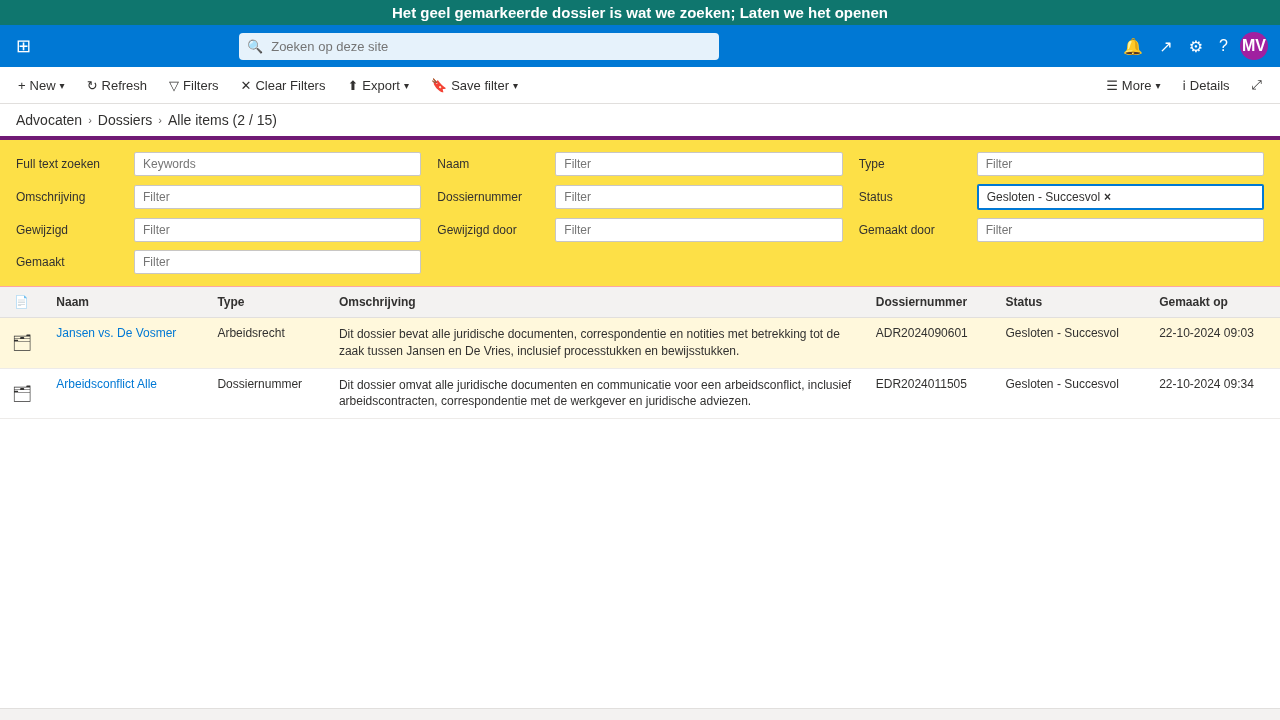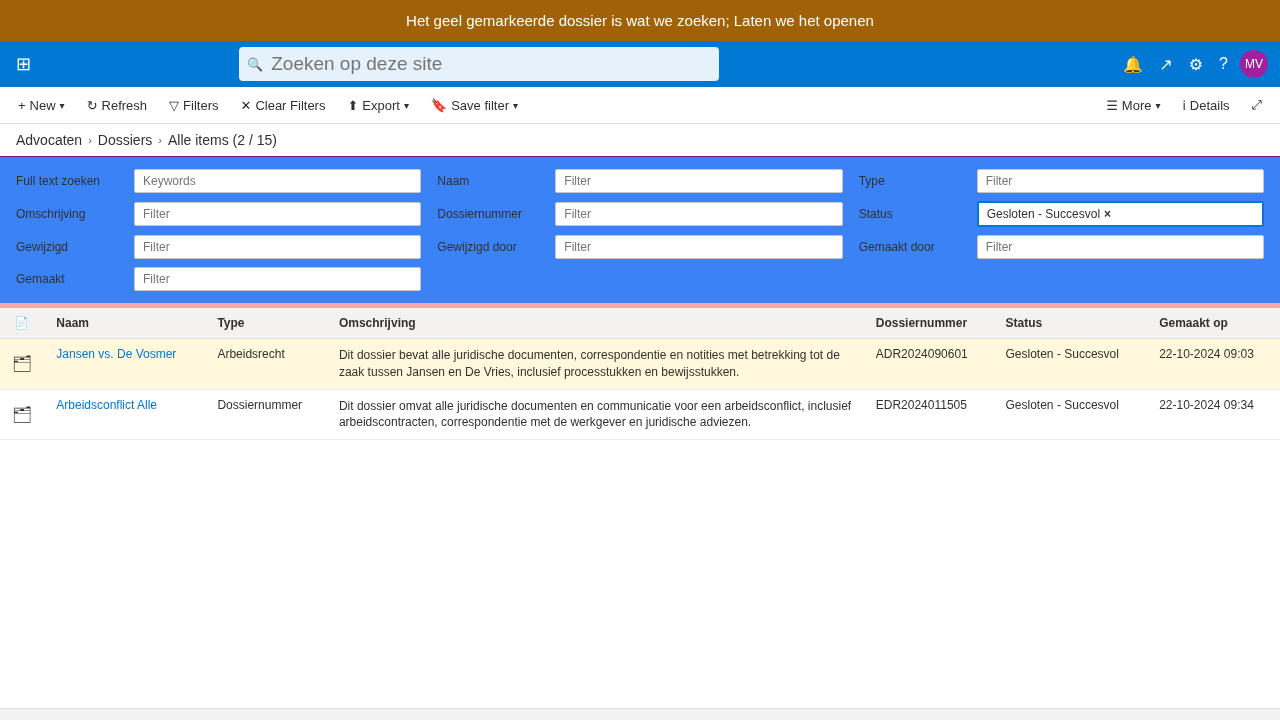--- a/index.html
+++ b/index.html
@@ -1,25 +1,25 @@
 <!DOCTYPE html>
 <html><head>
   <meta charset="utf-8">
   <style>
     * { box-sizing: border-box; margin: 0; padding: 0; }
     body { font-family: 'Segoe UI', Arial, sans-serif; font-size: 13px; background: #f3f2f1; overflow-x: hidden; }
 
     
     .top-banner {
-      background: #a16207;
+      background: #0f766e;
       color: #fff;
       text-align: center;
-      padding: 12px 16px;
+      padding: 4px 16px;
       font-size: 15px;
-      font-weight: 400;
+      font-weight: 700;
     }
 
     
     .nav-bar {
       background: #0078d4;
       display: flex;
       align-items: center;
       padding: 6px 12px;
       gap: 8px;
     }
@@ -35,21 +35,21 @@
       margin: 0 auto;
       position: relative;
       display: flex;
       align-items: center;
     }
     .nav-search input {
       width: 100%;
       padding: 6px 4px 6px 32px;
       border-radius: 4px;
       border: none;
-      font-size: 19px;
+      font-size: 13px;
       background: rgba(255,255,255,0.9);
       outline: none;
     }
     .nav-search .search-icon-inner {
       position: absolute;
       left: 8px;
       color: #666;
       font-size: 13px;
     }
     .nav-right-icons {
@@ -67,22 +67,22 @@
     }
     .nav-avatar {
       width: 28px;
       height: 28px;
       border-radius: 50%;
       background: #a020a0;
       color: white;
       display: flex;
       align-items: center;
       justify-content: center;
-      font-size: 12px;
-      font-weight: 400;
+      font-size: 16px;
+      font-weight: 700;
       cursor: pointer;
     }
 
     
     .toolbar {
       background: #fff;
       border-bottom: 1px solid #e1dfdd;
       display: flex;
       align-items: center;
       padding: 4px 8px;
@@ -103,34 +103,34 @@
       white-space: nowrap;
     }
     .toolbar-btn .btn-icon { font-size: 13px; }
     .toolbar-spacer { flex: 1; }
     .toolbar-right { display: flex; align-items: center; gap: 2px; }
 
     
     .breadcrumb-bar {
       background: #fff;
       padding: 8px 16px;
-      border-bottom: 1px solid #701a75;
+      border-bottom: 4px solid #701a75;
       display: flex;
       align-items: center;
       gap: 4px;
       font-size: 14px;
     }
     .breadcrumb-item { color: #323130; cursor: pointer; }
     .breadcrumb-sep { color: #605e5c; font-size: 11px; margin: 0 2px; }
     .breadcrumb-current { color: #323130; font-weight: 400; }
 
     
     .filter-area {
-      background: #3b82f6;
-      border-bottom: 5px solid #fca5a5;
+      background: #fde047;
+      border-bottom: 1px solid #fca5a5;
       padding: 12px 16px;
       display: grid;
       grid-template-columns: 1fr 1fr 1fr;
       gap: 8px 16px;
     }
     .filter-row {
       display: flex;
       align-items: center;
       gap: 8px;
     }

